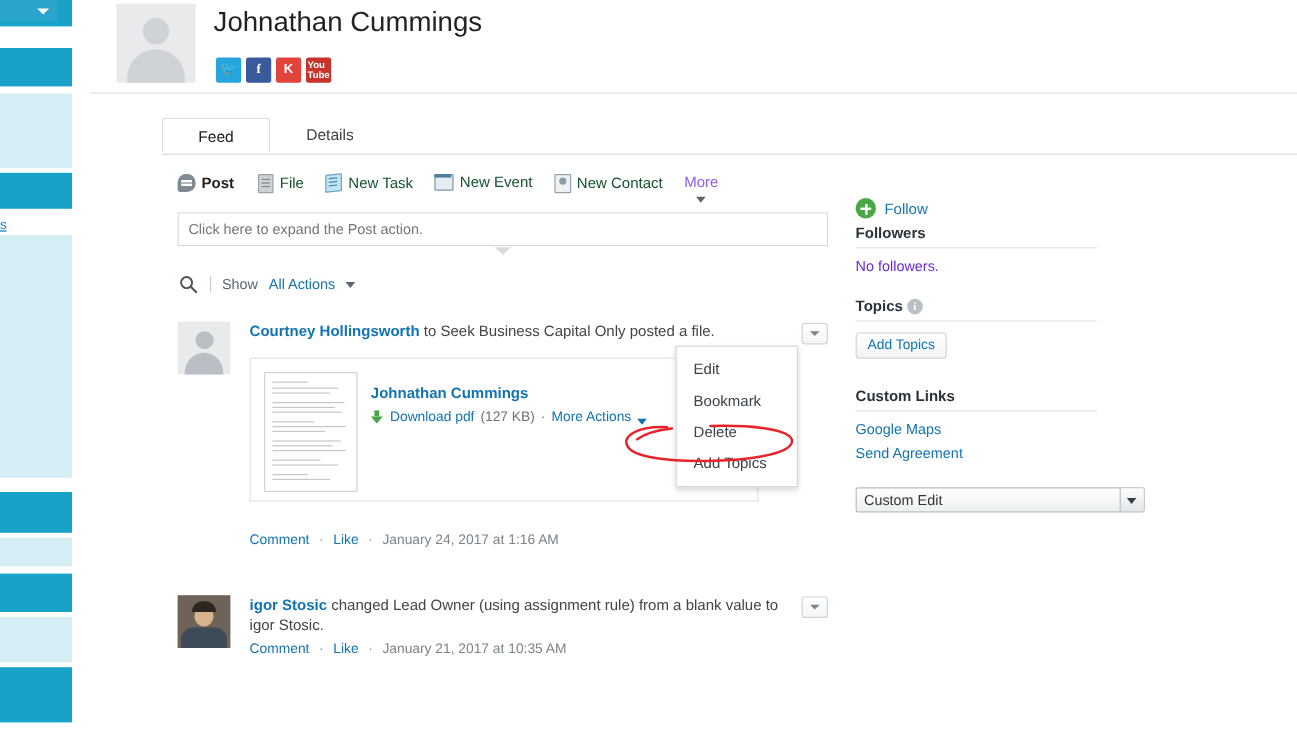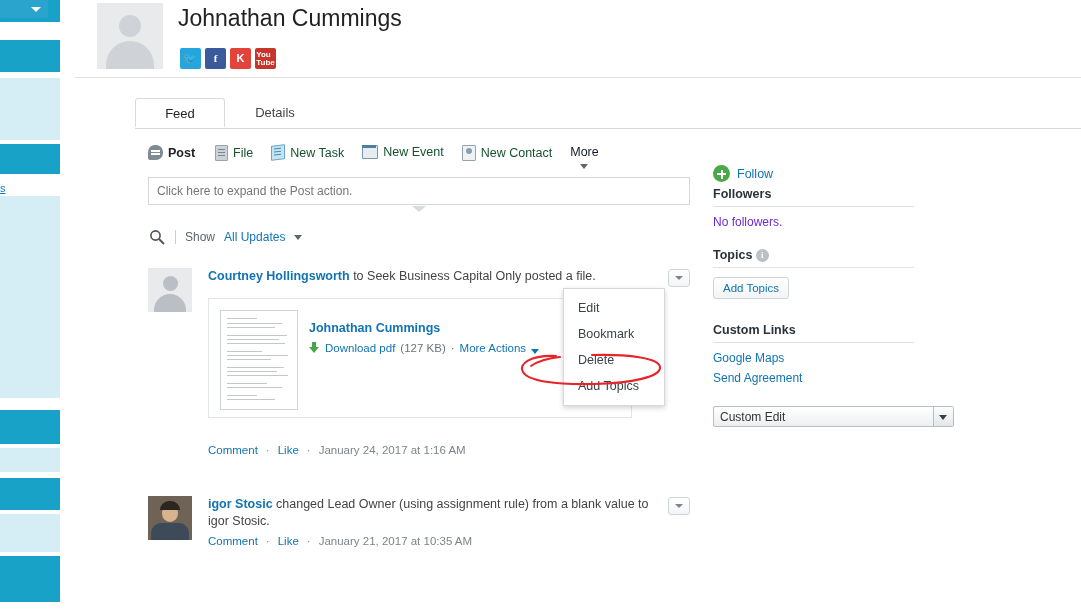--- a/index.html
+++ b/index.html
@@ -684,41 +684,41 @@
       <span>New Task</span>
     </div>
     <div class="action">
       <span class="act-ico ico-event"></span>
       <span>New Event</span>
     </div>
     <div class="action">
       <span class="act-ico ico-contact"></span>
       <span>New Contact</span>
     </div>
-    <div class="action" style="color:#0f172a;flex-direction:column;">
+    <div class="action" style="color:#8b5cf6;flex-direction:column;">
       <span>More</span>
       <span class="caret-down"></span>
     </div>
   </div>
 
   <div id="publisher">
     <input type="text" placeholder="Click here to expand the Post action." style="">
   </div>
   <div id="publisher-tail"></div>
 
   <div id="feed-filter">
     <div id="search-icon-wrap">
       <svg width="18" height="18" viewBox="0 0 18 18">
         <circle cx="7.5" cy="7.5" r="4.6" fill="none" stroke="#4a545c" stroke-width="1.6"></circle>
         <line x1="11" y1="11" x2="16" y2="16" stroke="#4a545c" stroke-width="1.8"></line>
       </svg>
     </div>
     <div class="filter-sep"></div>
     <div id="show-label">Show</div>
-    <div id="show-value">All Updates</div>
+    <div id="show-value">All Actions</div>
     <span class="caret-down"></span>
   </div>
 
   <div class="feed-item" style="top:268px;">
     <div class="fi-avatar">
       <div class="head"></div>
         <div class="body"></div>
     </div>
     <div class="fi-body">
       <div class="fi-text">

